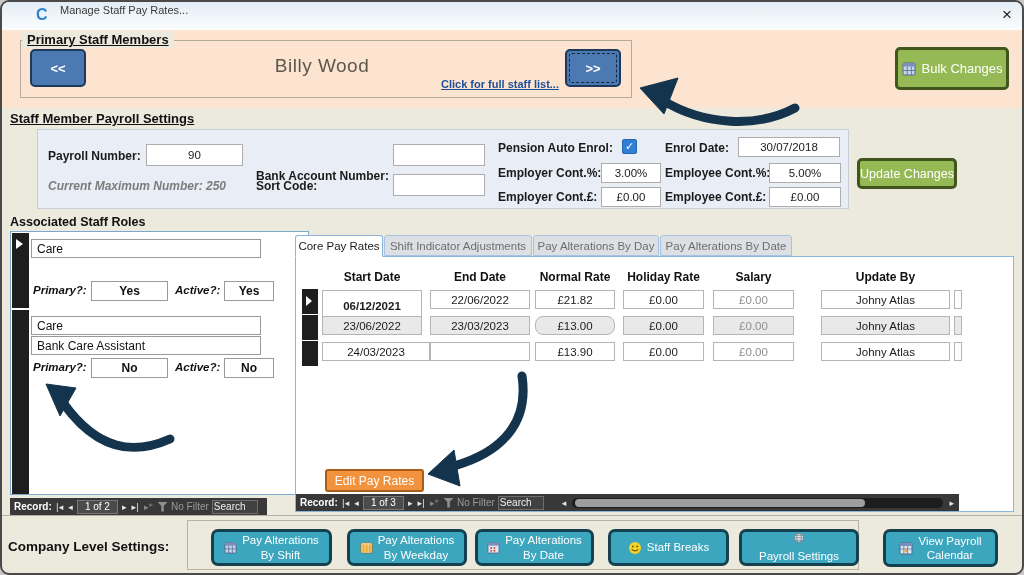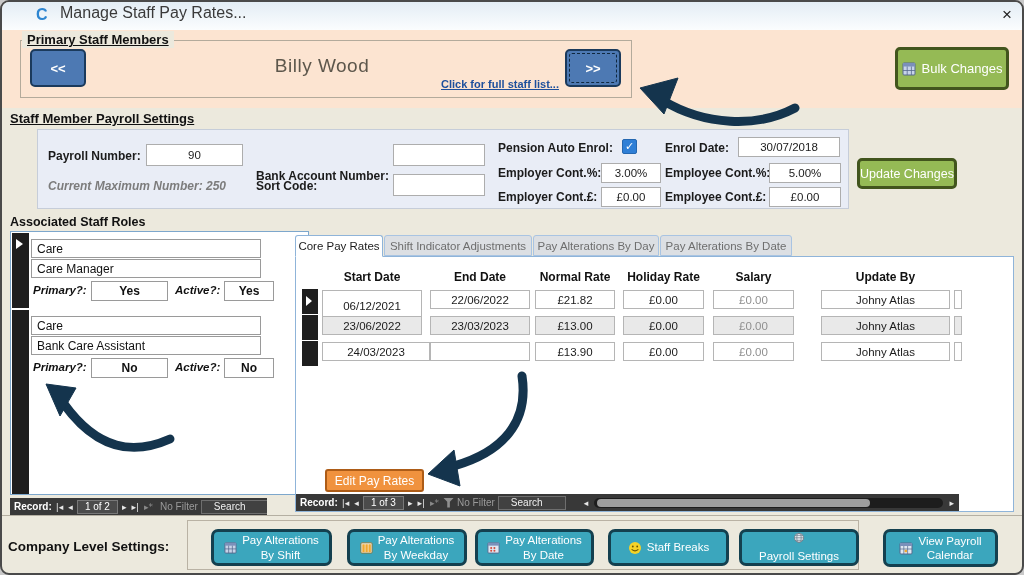--- a/index.html
+++ b/index.html
@@ -2,21 +2,21 @@
 <html><head>
 <meta charset="utf-8">
 <style>
   html,body{margin:0;padding:0;background:#c9c9c9;font-family:"Liberation Sans",sans-serif;}
   .window{position:relative;width:1024px;height:575px;box-sizing:border-box;background:#ece9dd;
           border:2px solid #4a4a4a;border-radius:9px;overflow:hidden;}
   .abs{position:absolute;box-sizing:border-box;}
   
   .titlebar{left:0;top:0;width:100%;height:28px;background:linear-gradient(180deg,#e3edf5,#fbfdfe);}
   .logo{left:34px;top:4px;font-size:16px;font-weight:bold;color:#2e86d1;}
-  .wtitle{left:58px;top:2px;font-size:16px;color:#3a3a3a;}
+  .wtitle{left:58px;top:2px;font-size:11px;color:#3a3a3a;}
   .close{right:10px;top:3px;font-size:17px;color:#222;cursor:default;}
   
   .sec{font-size:13px;font-weight:bold;color:#111;}
   .sec.u{text-decoration:underline;}
   
   .peach{left:0;top:28px;width:100%;height:78px;background:#fce4d1;}
   .staffbox{left:18px;top:10px;width:612px;height:58px;border:1px solid #b3aa9b;}
   .btn-blue{background:#4d79b3;border:2px solid #1b3a5c;border-radius:5px;color:#fff;
             font-weight:bold;font-size:13px;display:flex;align-items:center;justify-content:center;cursor:pointer;}
   .focus-dash{position:absolute;inset:2px;border:1px dashed #10283f;border-radius:3px;pointer-events:none;}
@@ -42,21 +42,21 @@
   .ybox{background:#fff;border:1px solid #9a9a9a;font-size:12px;font-weight:bold;color:#111;
         display:flex;align-items:center;justify-content:center;}
   
   .recbar{background:#383838;display:flex;align-items:center;gap:3px;padding:0 4px;overflow:hidden;}
   .rb-label{font-size:10px;color:#fff;font-weight:bold;}
   .rb-btn{font-size:9px;color:#e8e8e8;font-family:"DejaVu Sans",sans-serif;cursor:pointer;padding:0 1px;white-space:nowrap;}
   .rb-btn.dim{color:#8a8a8a;}
   .rb-pos{background:#4b4b4b;border:1px solid #787878;color:#fff;font-size:10px;padding:0 7px;height:12px;line-height:12px;white-space:nowrap;}
   .rb-funnel{width:11px;height:10px;background:#8f8f8f;clip-path:polygon(0 0,100% 0,62% 42%,62% 100%,38% 100%,38% 42%);}
   .rb-nofilter{font-size:10px;color:#9a9a9a;white-space:nowrap;cursor:pointer;}
-  .rb-search{background:#414141;border:1px solid #6e6e6e;color:#f0f0f0;font-size:10px;padding:0 12px;
+  .rb-search{background:#414141;border:1px solid #6e6e6e;color:#f0f0f0;font-size:10px;padding:0 1px;
              height:12px;line-height:12px;min-width:42px;cursor:text;white-space:nowrap;}
   .sb-track{flex:1;height:10px;background:#1d1d1d;border-radius:5px;position:relative;margin:0 2px;}
   .sb-thumb{position:absolute;left:3px;top:1px;width:78%;height:8px;background:#9e9e9e;border-radius:4px;cursor:grab;}
   
   .tab{top:233px;height:21px;font-size:11.5px;display:flex;align-items:center;justify-content:center;
        border:1px solid #a9c4e2;border-radius:3px 3px 0 0;background:#dcdfe3;color:#6e6e6e;cursor:pointer;}
   .tab.active{background:#fff;color:#1b1b1b;border-color:#8fb4d9;border-bottom:1px solid #fff;height:22px;z-index:2;}
   .pane{left:293px;top:254px;width:719px;height:256px;background:#fff;border:1px solid #8fb4d9;}
   .th{font-size:12px;font-weight:bold;color:#111;text-align:center;}
   .cell{background:#fff;border:1px solid #b5b5b5;font-size:11.5px;color:#1b1b1b;
@@ -139,21 +139,20 @@
 
   <span class="abs sec" style="left:8px;top:213px;font-size:12.5px;">Associated Staff Roles</span>
 
   <div class="abs listbox">
     <div class="abs selcol" style="left:1px;top:1px;width:17px;height:75px;">
       <div class="selarrow" style="margin:6px 0 0 4px;"></div>
     </div>
     <div class="abs selcol" style="left:1px;top:78px;width:17px;height:184px;"></div>
 
     <div class="abs rfield" style="left:20px;top:7px;width:230px;height:19px;">Care</div>
-    <div class="abs rfield" style="left:20px;top:27px;width:230px;height:19px;">Care Manager</div>
     <span class="abs qlbl" style="left:22px;top:52px;">Primary?:</span>
     <div class="abs ybox" style="left:80px;top:49px;width:77px;height:20px;">Yes</div>
     <span class="abs qlbl" style="left:164px;top:52px;">Active?:</span>
     <div class="abs ybox" style="left:213px;top:49px;width:50px;height:20px;">Yes</div>
 
     <div class="abs rfield" style="left:20px;top:84px;width:230px;height:19px;">Care</div>
     <div class="abs rfield" style="left:20px;top:104px;width:230px;height:19px;">Bank Care Assistant</div>
     <span class="abs qlbl" style="left:22px;top:129px;">Primary?:</span>
     <div class="abs ybox" style="left:80px;top:126px;width:77px;height:20px;">No</div>
     <span class="abs qlbl" style="left:164px;top:129px;">Active?:</span>
@@ -187,31 +186,31 @@
     <div class="abs th" style="left:327px;top:13px;width:81px;">Holiday Rate</div>
     <div class="abs th" style="left:417px;top:13px;width:81px;">Salary</div>
     <div class="abs th" style="left:525px;top:13px;width:129px;">Update By</div>
 
     <div class="abs selcol" style="left:6px;top:32px;width:16px;height:25px;">
       <div class="selarrow" style="margin:7px 0 0 4px;border-left-width:6px;"></div>
     </div>
     <div class="abs selcol" style="left:6px;top:58px;width:16px;height:25px;"></div>
     <div class="abs selcol" style="left:6px;top:84px;width:16px;height:25px;"></div>
 
-    <div class="abs cell" style="left:26px;top:33px;width:100px;height:31px;">06/12/2021</div>
+    <div class="abs cell" style="left:26px;top:33px;width:100px;height:31px;font-weight:bold;">06/12/2021</div>
     <div class="abs cell" style="left:134px;top:33px;width:100px;height:19px;">22/06/2022</div>
     <div class="abs cell" style="left:239px;top:33px;width:80px;height:19px;">£21.82</div>
     <div class="abs cell" style="left:327px;top:33px;width:81px;height:19px;">£0.00</div>
     <div class="abs cell muted" style="left:417px;top:33px;width:81px;height:19px;">£0.00</div>
     <div class="abs cell" style="left:525px;top:33px;width:129px;height:19px;">Johny Atlas</div>
     <div class="abs cell" style="left:658px;top:33px;width:8px;height:19px;"></div>
 
     <div class="abs cell alt" style="left:26px;top:59px;width:100px;height:19px;">23/06/2022</div>
     <div class="abs cell alt" style="left:134px;top:59px;width:100px;height:19px;">23/03/2023</div>
-    <div class="abs cell alt" style="left:239px;top:59px;width:80px;height:19px;">£13.00</div>
+    <div class="abs cell alt" style="left:239px;top:59px;width:80px;height:19px;border-radius:8px;">£13.00</div>
     <div class="abs cell alt" style="left:327px;top:59px;width:81px;height:19px;">£0.00</div>
     <div class="abs cell alt muted" style="left:417px;top:59px;width:81px;height:19px;">£0.00</div>
     <div class="abs cell alt" style="left:525px;top:59px;width:129px;height:19px;">Johny Atlas</div>
     <div class="abs cell alt" style="left:658px;top:59px;width:8px;height:19px;"></div>
 
     <div class="abs cell" style="left:26px;top:85px;width:108px;height:19px;">24/03/2023</div>
     <div class="abs cell" style="left:134px;top:85px;width:100px;height:19px;"></div>
     <div class="abs cell" style="left:239px;top:85px;width:80px;height:19px;">£13.90</div>
     <div class="abs cell" style="left:327px;top:85px;width:81px;height:19px;">£0.00</div>
     <div class="abs cell muted" style="left:417px;top:85px;width:81px;height:19px;">£0.00</div>

